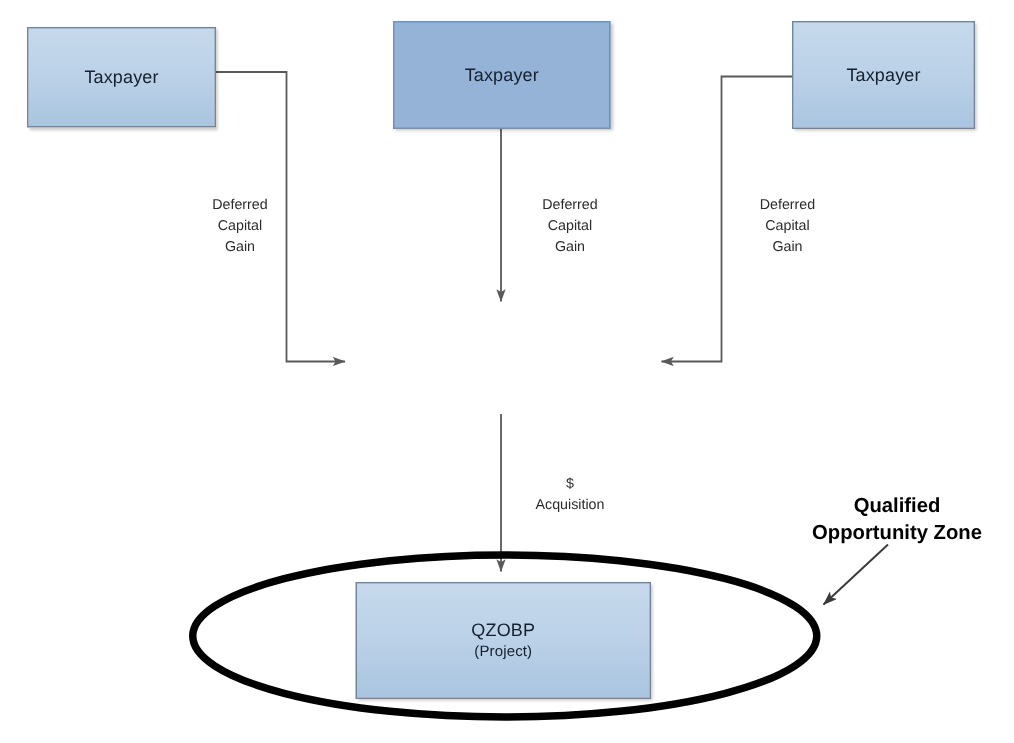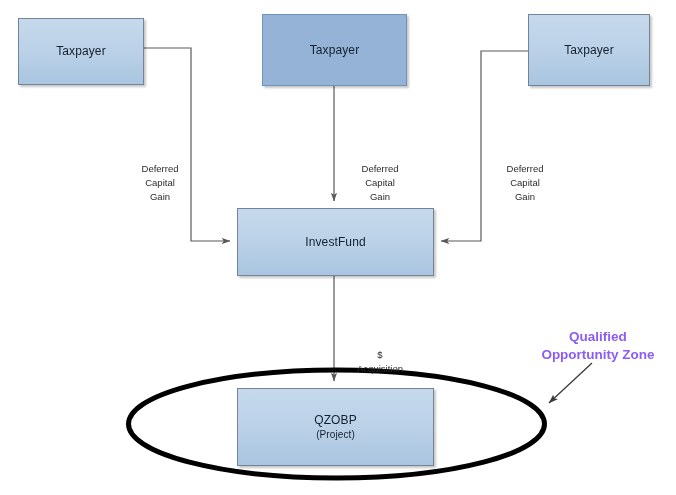--- a/index.html
+++ b/index.html
@@ -44,30 +44,29 @@
 
   
   .edge-label {
     position: absolute;
     font-size: 9.5px;
     line-height: 1.45;
     color: #2b2b2b;
     text-align: center;
     white-space: pre-line;
     z-index: 5;
-    margin-top: 32px;
   }
 
   
   .callout {
     position: absolute;
     font-size: 13.5px;
     font-weight: bold;
     line-height: 1.35;
-    color: #8b5cf6;
+    color: #000000;
     text-align: center;
     white-space: pre-line;
     z-index: 6;
   }
 
   svg.layer {
     position: absolute;
     left: 0; top: 0;
     width: 676px;
     height: 495px;
@@ -110,23 +109,20 @@
   </div>
 
   <div class="node dark" style="left:262px; top:14px; width:145px; height:72px;">
     <span>Taxpayer</span>
   </div>
 
   <div class="node light" style="left:528px; top:14px; width:122px; height:72px;">
     <span>Taxpayer</span>
   </div>
 
-  <div class="node light" style="left:237px; top:208px; width:197px; height:68px;">
-    <span>InvestFund</span>
-  </div>
 
   <div class="node light" style="left:237px; top:388px; width:197px; height:78px;">
     <span>QZOBP</span>
     <span class="sub">(Project)</span>
   </div>
 
   <div class="edge-label" style="left:124px; top:130px; width:72px;">Deferred
 Capital
 Gain</div>
 

